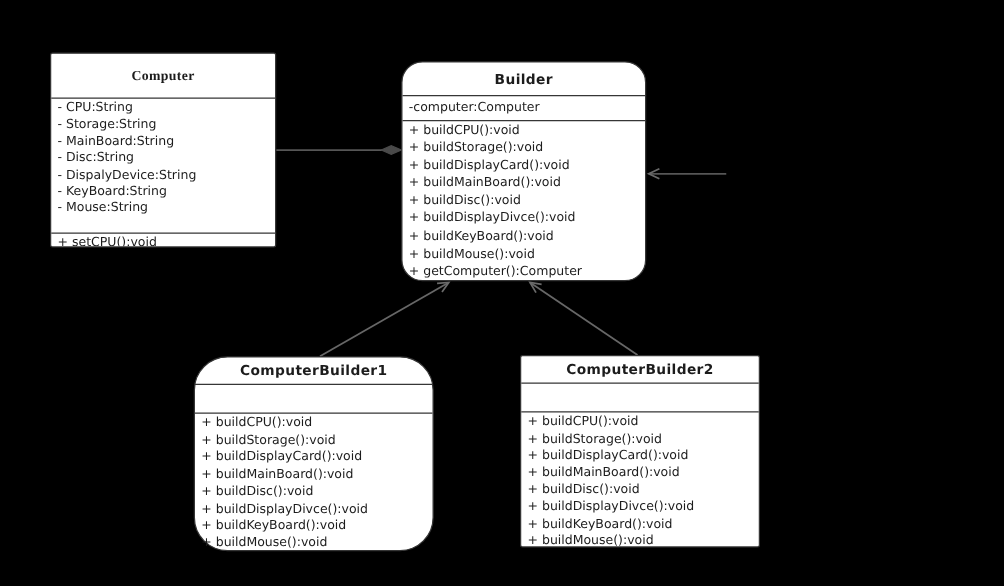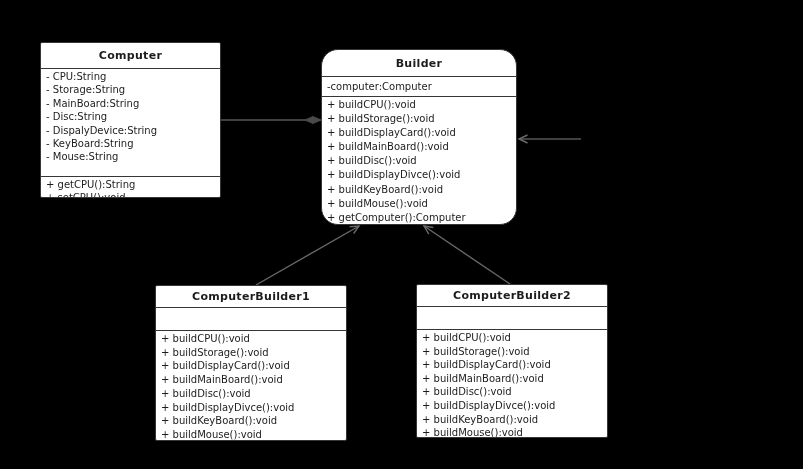--- a/index.html
+++ b/index.html
@@ -19,35 +19,35 @@
     border-bottom:1.5px solid #363636; box-sizing:border-box;
   }
   ul.members {
     list-style:none; margin:0; padding:1px 3px 0 5px; box-sizing:border-box; overflow:hidden;
   }
   ul.members.attrs { border-bottom:1.5px solid #363636; flex:0 0 auto; }
   ul.members.methods { flex:1 1 auto; }
   ul.members li { font-size:10px; line-height:13.4px; white-space:nowrap; }
 
   #box-computer { left:40px; top:42px; width:181px; height:156px; }
-  #box-computer header { height:26px; }
+  #box-computer header { height:36px;font-family:Liberation Serif, serif; }
   #box-computer .attrs { height:108px; }
 
   #box-builder { left:321px; top:49px; width:196px; height:176px;border-radius:17px; }
   #box-builder header { height:27px; }
   #box-builder .attrs { height:20px; }
   #box-builder .attrs li { line-height:17px; }
   #box-builder .methods li { line-height:14.1px; }
 
   #box-direct { left:581px; top:99px; width:197px; height:79px; }
   #box-direct header { height:27px; }
   #box-direct .attrs { height:24px; }
   #box-direct .attrs li { line-height:20px; }
 
-  #box-cb1 { left:155px; top:285px; width:192px; height:156px; }
+  #box-cb1 { left:155px; top:285px; width:192px; height:156px;border-radius:27px; }
   #box-cb1 header { height:22px; }
   #box-cb1 .attrs { height:23px; }
   #box-cb1 .methods li { line-height:13.7px; }
 
   #box-cb2 { left:416px; top:284px; width:192px; height:154px; }
   #box-cb2 header { height:22px; }
   #box-cb2 .attrs { height:23px; }
   #box-cb2 .methods li { line-height:13.6px; }
 </style>
 </head>
@@ -75,21 +75,20 @@
     <ul class="members attrs">
         <li>- CPU:String</li>
         <li>- Storage:String</li>
         <li>- MainBoard:String</li>
         <li>- Disc:String</li>
         <li>- DispalyDevice:String</li>
         <li>- KeyBoard:String</li>
         <li>- Mouse:String</li>
       </ul>
     <ul class="members methods">
-        <li>+ getCPU():String</li>
         <li>+ setCPU():void</li>
       </ul>
   </section>
 
   <section class="uml-class" id="box-builder">
     <header>Builder</header>
     <ul class="members attrs">
         <li>-computer:Computer</li>
       </ul>
     <ul class="members methods">

